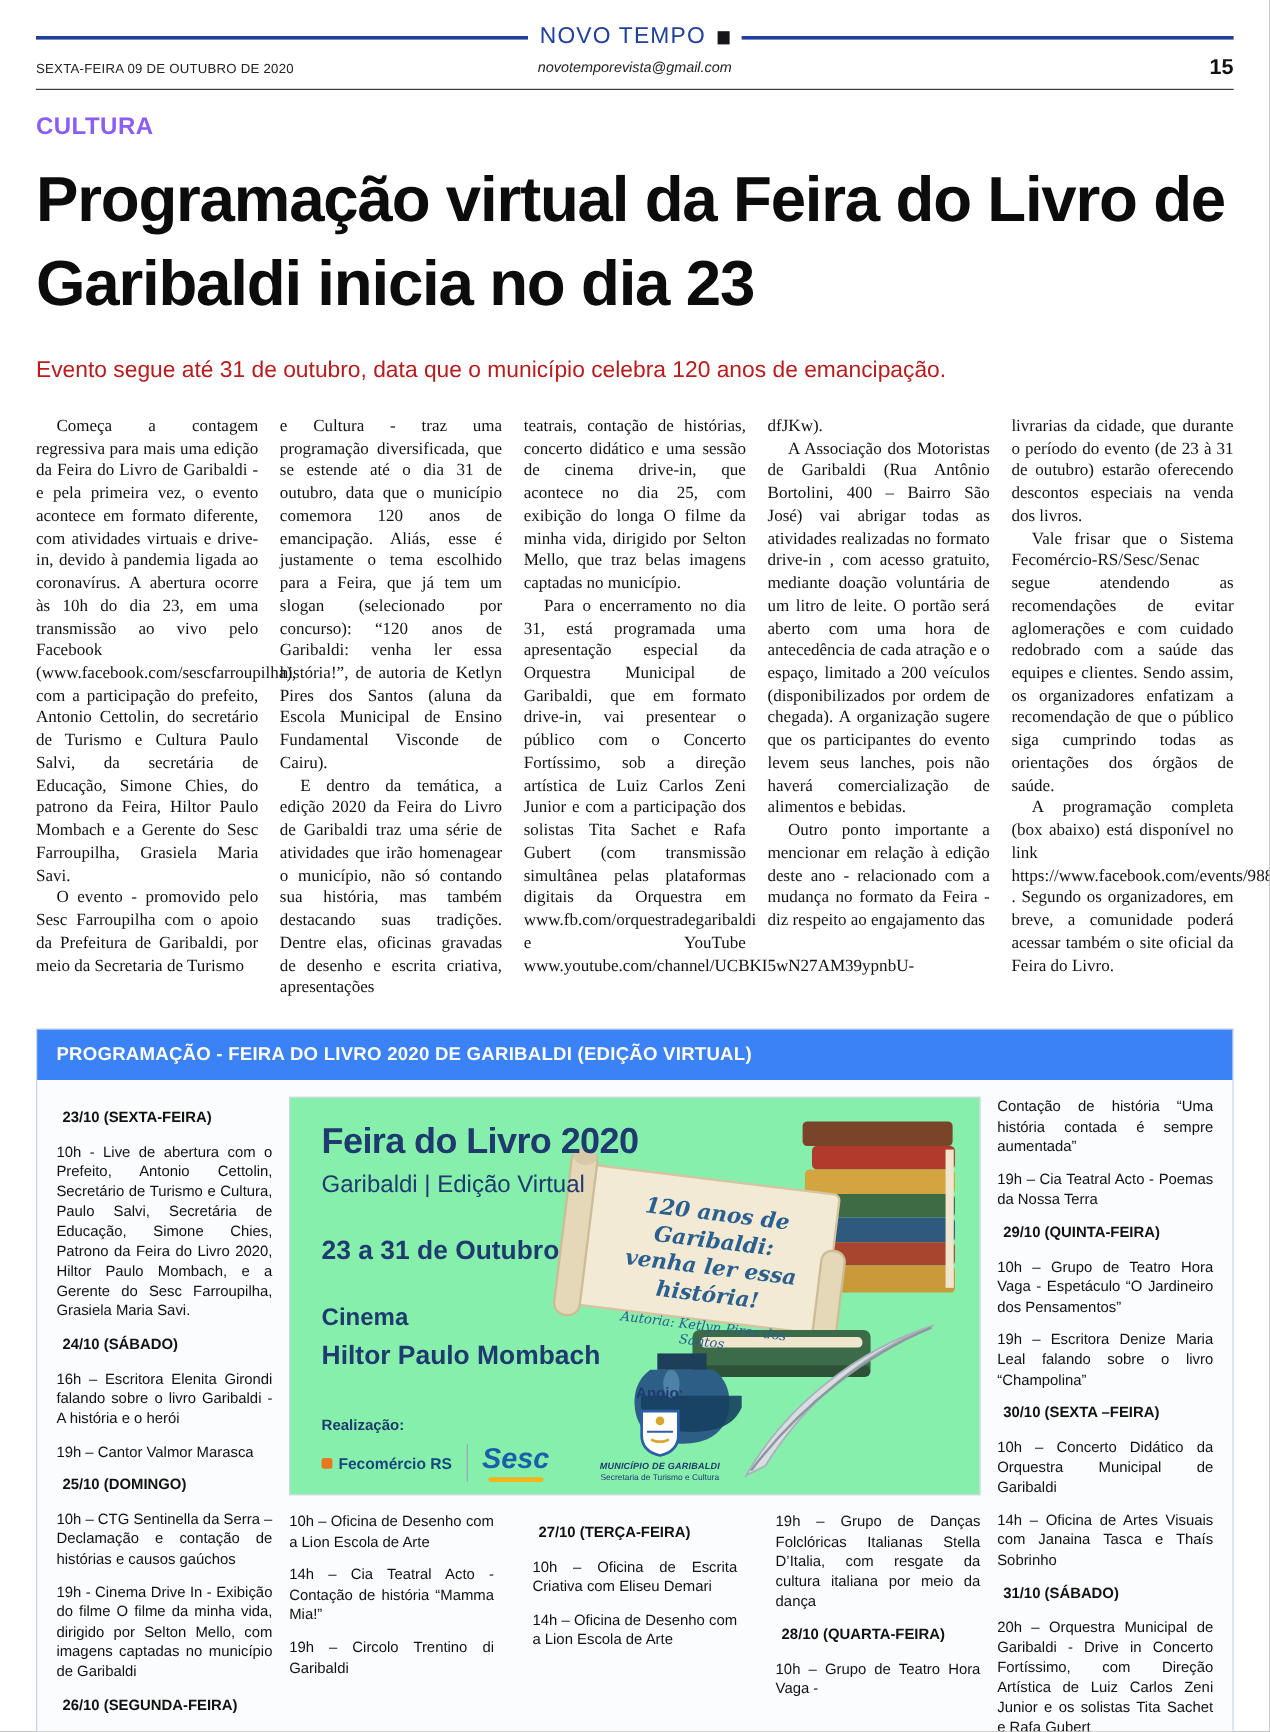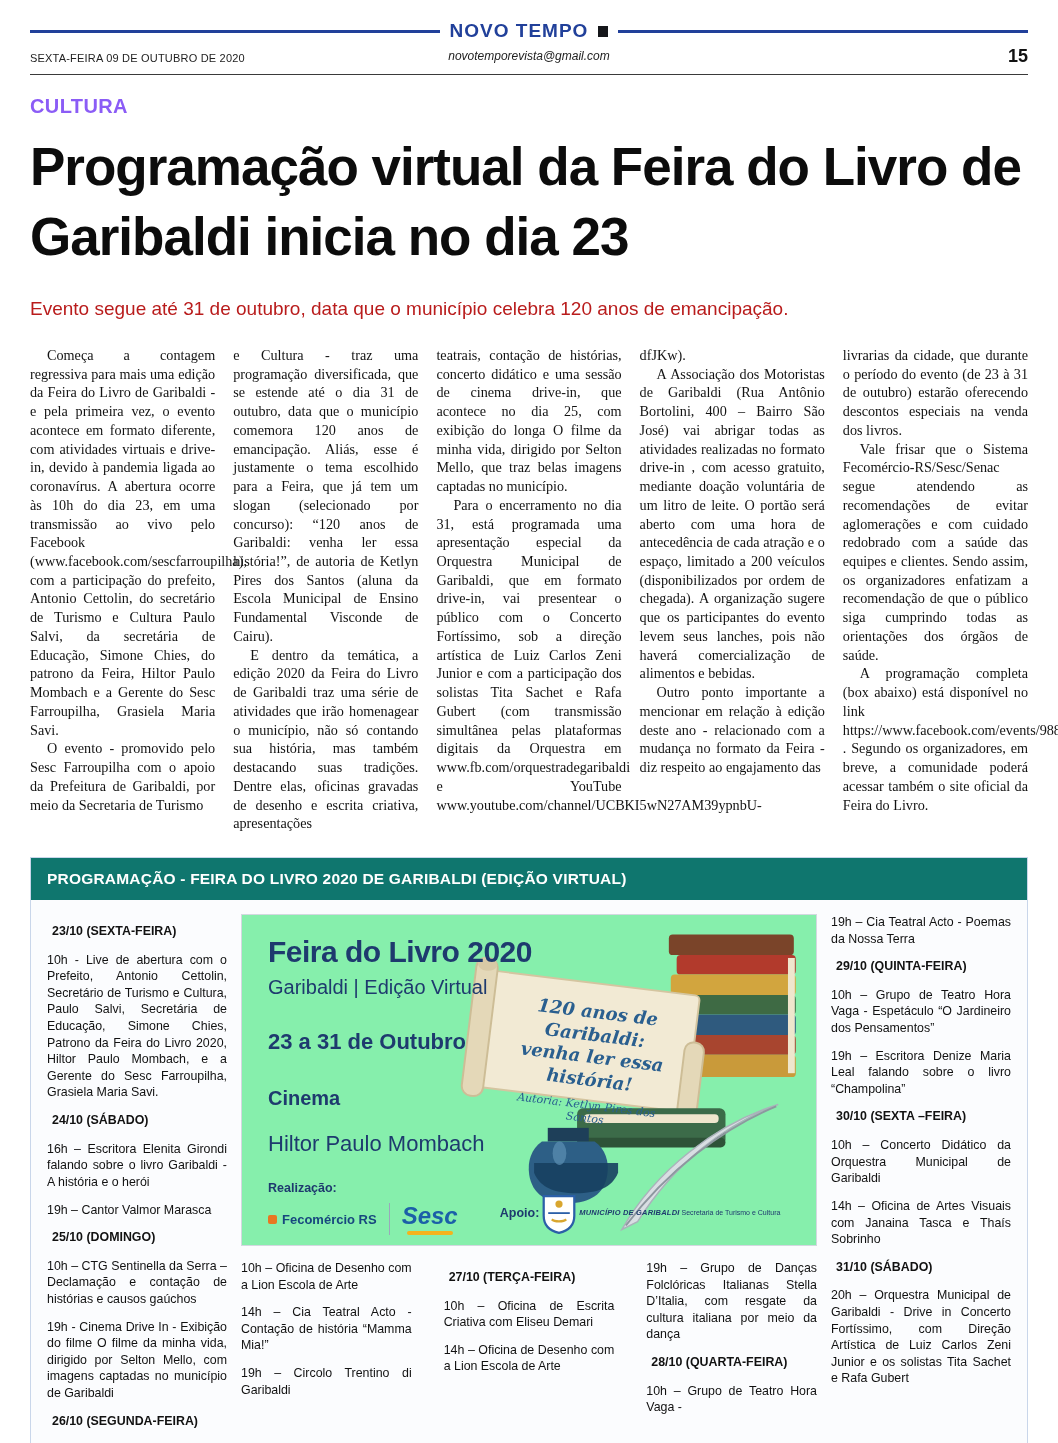--- a/index.html
+++ b/index.html
@@ -6,21 +6,21 @@
   html,body { background:#9a9a9a; }
   .page {
     width:1058px; height:1443px; margin:0 auto; background:#ffffff;
     position:relative; padding:20px 30px 0; overflow:hidden;
     font-family:"Liberation Sans", sans-serif; color:#111;
   }
 
   
   .mast-row { display:flex; align-items:center; gap:10px; }
   .mast-line { flex:1; height:3px; background:#21409a; }
-  .mast-title { color:#21409a; font-size:19px; font-weight:bold; letter-spacing:1px; white-space:nowrap; }
+  .mast-title { color:#21409a; font-size:19px; font-weight:normal; letter-spacing:1px; white-space:nowrap; }
   .mast-mark { width:10px; height:11px; background:#15161a; }
   .folio-row { position:relative; height:24px; margin-top:3px; }
   .folio-date { position:absolute; left:0; top:7px; font-size:11px; color:#222; letter-spacing:0.2px; }
   .folio-email { position:absolute; left:50%; transform:translateX(-50%); top:4px; font-size:12px; font-style:italic; color:#222; }
   .folio-page { position:absolute; right:0; top:1px; font-size:18px; font-weight:bold; color:#111; }
   .header-rule { height:1px; background:#3a3a3a; margin-top:5px; }
 
   
   .section-label { margin-top:20px; color:#8b5cf6; font-size:20px; font-weight:bold; letter-spacing:0.4px; }
   .headline { margin-top:14px; font-size:53px; font-weight:bold; line-height:1.32; letter-spacing:-1px; color:#0c0c0c; }
@@ -33,21 +33,21 @@
     text-align:justify; color:#121212;
   }
   .article-col { flex:1; min-width:0; }
   .article-col .para { hyphens:auto; }
   .article-col .indent { text-indent:17px; }
   .article-col .cont { text-indent:0; }
 
   
   .program-box { margin-top:24px; border:1px solid #c9d6ea; background:#fbfcfe; }
   .program-header {
-    background:#0f766e; color:#ffffff; font-weight:bold; font-size:15.5px;
+    background:#3b82f6; color:#ffffff; font-weight:bold; font-size:15.5px;
     padding:12px 16px; letter-spacing:0.2px;
   }
   .program-body {
     display:grid; grid-template-columns:180px minmax(0,1fr) 180px;
     gap:14px; padding:14px 16px 16px;
   }
   .sched-col { font-size:12.4px; line-height:1.34; }
   .sched-col .sched { margin-bottom:11px; }
   .sched-col .date { font-weight:bold; text-align:left; padding-left:5px; margin-top:9px; margin-bottom:12px; }
   .sched-col .event { text-align:justify; }
@@ -56,41 +56,41 @@
   .poster-bottom-row { display:grid; grid-template-columns:repeat(3,1fr); gap:32px; margin-top:14px; }
 
   
   .poster { position:relative; height:332px; background:#86efac; border:1px solid #d3d8e0; overflow:hidden; }
   .poster-art { position:absolute; right:0; top:0; height:332px; width:390px; }
   .poster-text { position:absolute; left:26px; top:20px; width:270px; color:#1e3a6e; z-index:3; }
   .poster-title { font-size:30px; font-weight:bold; letter-spacing:-0.5px; white-space:nowrap; }
   .poster-subtitle { font-size:20px; margin-top:7px; white-space:nowrap; }
   .poster-dates { font-size:22px; font-weight:bold; margin-top:30px; }
   .poster-patron-label { font-size:20px; font-weight:bold; margin-top:32px; }
-  .poster-patron-name { font-size:22px; font-weight:normal; margin-top:21px; white-space:nowrap; }
+  .poster-patron-name { font-size:22px; font-weight:bold; margin-top:7px; white-space:nowrap; }
 
   .poster-slogan {
     position:absolute; left:262px; top:86px; width:175px; z-index:4;
     transform:rotate(7deg); text-align:center; color:#2a5f8f;
     font-family:"DejaVu Serif", serif; font-style:italic;
   }
   .poster-slogan .l1, .poster-slogan .l2 { font-size:18px; font-weight:bold; line-height:1.25; }
   .poster-slogan .auth { font-size:11px; margin-top:8px; }
 
   .poster-footer { position:absolute; left:26px; bottom:10px; display:flex; align-items:flex-end; gap:42px; z-index:4; }
   .small-label { color:#1e3a6e; font-weight:bold; font-size:12.5px; }
   .realization { display:flex; flex-direction:column; gap:8px; }
   .logo-row { display:flex; align-items:center; gap:12px; }
   .fecomercio-logo { display:flex; align-items:center; gap:5px; font-weight:bold; color:#17477e; font-size:13px; white-space:nowrap; }
   .fecom-mark { width:9px; height:9px; background:#e87722; border-radius:2px; }
   .logo-divider { width:1px; height:32px; background:#9aa7bb; }
   .sesc-logo { display:flex; flex-direction:column; align-items:center; }
   .sesc-text { color:#1b5fa8; font-weight:bold; font-style:italic; font-size:24px; line-height:1; }
   .sesc-swoosh { width:46px; height:4px; background:#f5b31c; border-radius:2px; margin-top:3px; }
-  .support { display:flex; align-items:center; gap:2px;text-align:center; }
+  .support { display:flex; flex-direction:column; align-items:center; gap:2px;text-align:center; }
   .crest-svg { width:36px; height:42px; margin-top:3px; }
   .crest-line1 { font-size:7.5px; font-weight:bold; color:#1e3a6e; letter-spacing:0.2px;font-style:italic; }
   .crest-line2 { font-size:7px; color:#1e3a6e; }
 </style>
 </head>
 <body>
 
 <div class="page">
 
   <header>
@@ -257,20 +257,21 @@
           <p class="sched event">19h – Grupo de Danças Folclóricas Italianas Stella D’Italia, com resgate da cultura italiana por meio da dança</p>
               <p class="sched date">28/10 (QUARTA-FEIRA)</p>
               <p class="sched event">10h – Grupo de Teatro Hora Vaga -</p>
             </div>
         </div>
 
       </div>
 
       <div class="sched-col">
 
+      <p class="sched event">Contação de história “Uma história contada é sempre aumentada”</p>
           <p class="sched event">19h – Cia Teatral Acto - Poemas da Nossa Terra</p>
           <p class="sched date">29/10 (QUINTA-FEIRA)</p>
           <p class="sched event">10h – Grupo de Teatro Hora Vaga - Espetáculo “O Jardineiro dos Pensamentos”</p>
           <p class="sched event">19h – Escritora Denize Maria Leal falando sobre o livro “Champolina”</p>
           <p class="sched date">30/10 (SEXTA –FEIRA)</p>
           <p class="sched event">10h – Concerto Didático da Orquestra Municipal de Garibaldi</p>
           <p class="sched event">14h – Oficina de Artes Visuais com Janaina Tasca e Thaís Sobrinho</p>
           <p class="sched date">31/10 (SÁBADO)</p>
           <p class="sched event">20h – Orquestra Municipal de Garibaldi - Drive in Concerto Fortíssimo, com Direção Artística de Luiz Carlos Zeni Junior e os solistas Tita Sachet e Rafa Gubert</p>
         </div>

